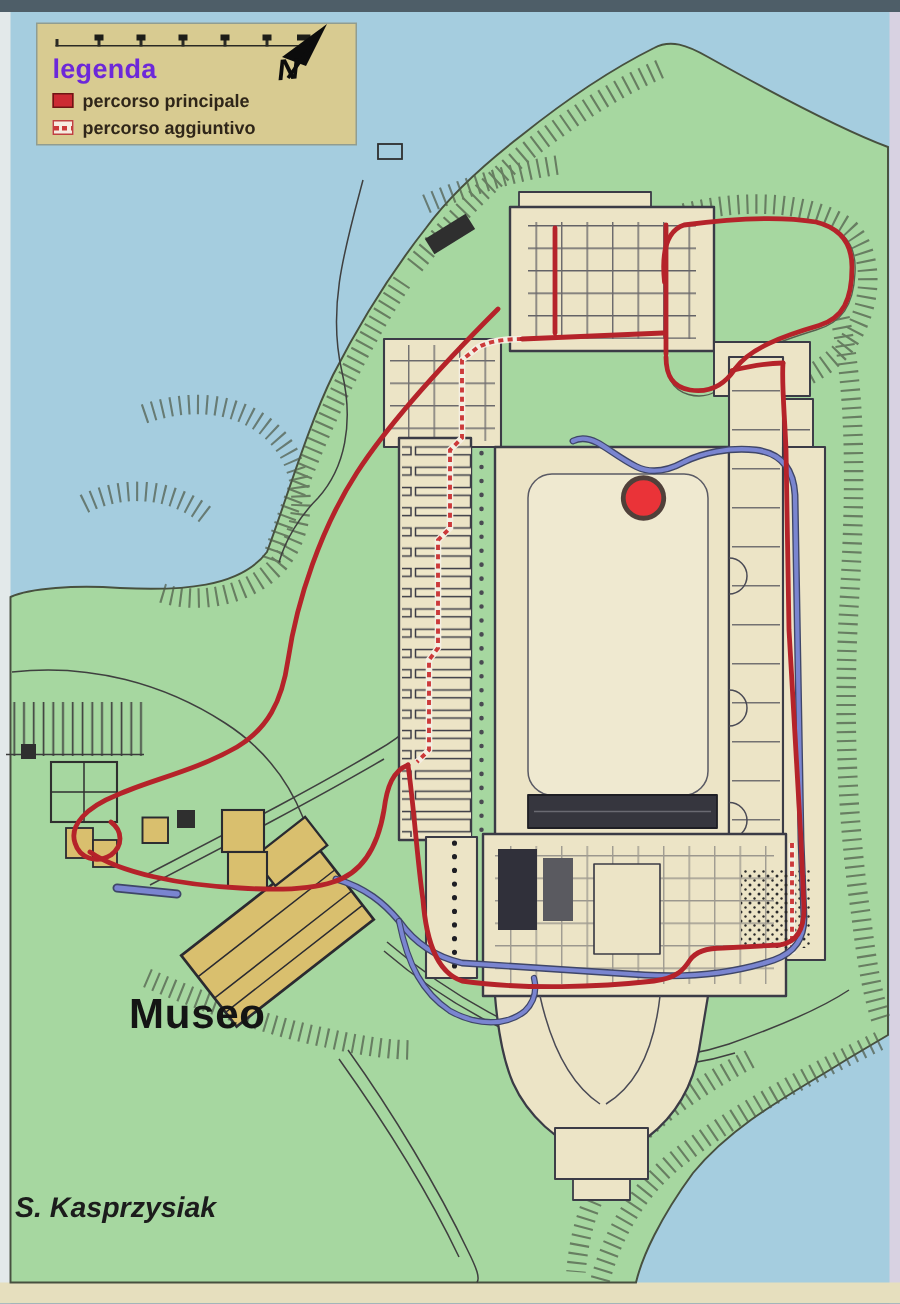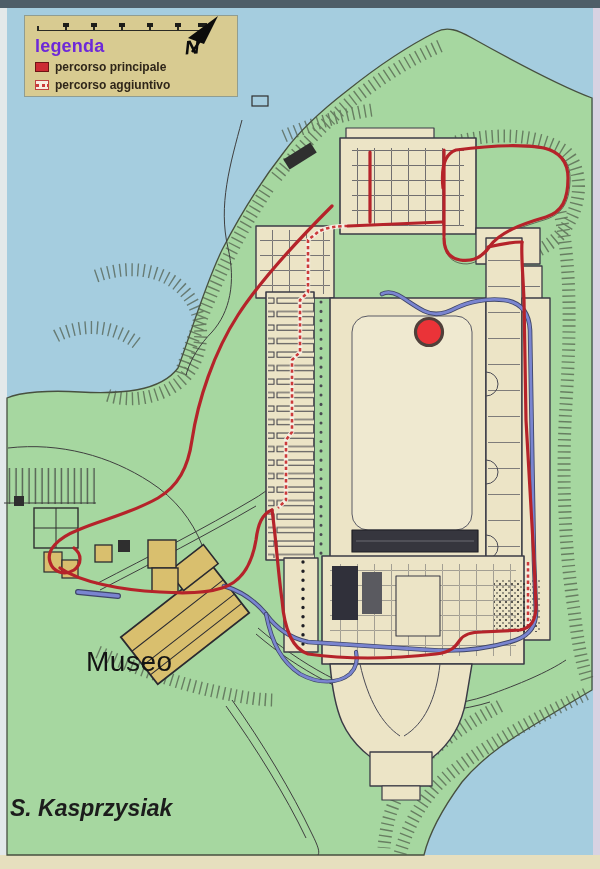--- a/index.html
+++ b/index.html
@@ -21,22 +21,22 @@
   .sw-main{background:#cc2a33;border:1px solid #6e1414;}
   .sw-add{background:#f6ece1;border:1px solid #bf4040;
           background-image:repeating-linear-gradient(90deg,#cc3a3a 0 3px,rgba(0,0,0,0) 3px 5.5px);
           background-size:100% 3px;background-position:center;background-repeat:no-repeat;}
   .sw-dis{background:#8a93d4;border:1px solid #3e4580;}
   
   #north{left:178px;top:10px;width:52px;height:52px;}
   #north .nletter{position:absolute;left:7px;top:26px;font-size:20px;font-weight:bold;
                   color:#0c0c0c;transform:skewX(-12deg) rotate(-6deg);}
   
-  #museo-label{left:86px;top:646px;font-size:28px;font-weight:normal;color:#141414;letter-spacing:.5px;}
-  #credits{left:10px;top:794px;font-size:23px;font-weight:bold;font-style:italic;
+  #museo-label{left:86px;top:660px;font-size:28px;font-weight:bold;color:#141414;letter-spacing:.5px;}
+  #credits{left:10px;top:794px;font-size:19px;font-weight:bold;font-style:italic;
            color:#1c1c1c;line-height:1.3;}
 </style>
 </head>
 <body>
 
 <div id="photo">
 
   <svg id="map-art" viewBox="0 0 600 869" aria-hidden="true">
     <defs>
       <pattern id="grid" width="17" height="15" patternUnits="userSpaceOnUse">

